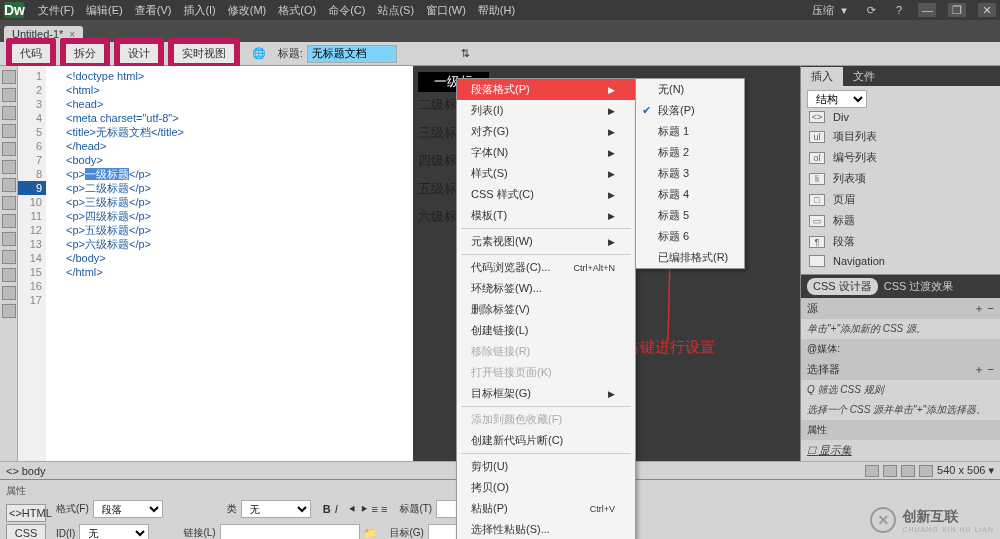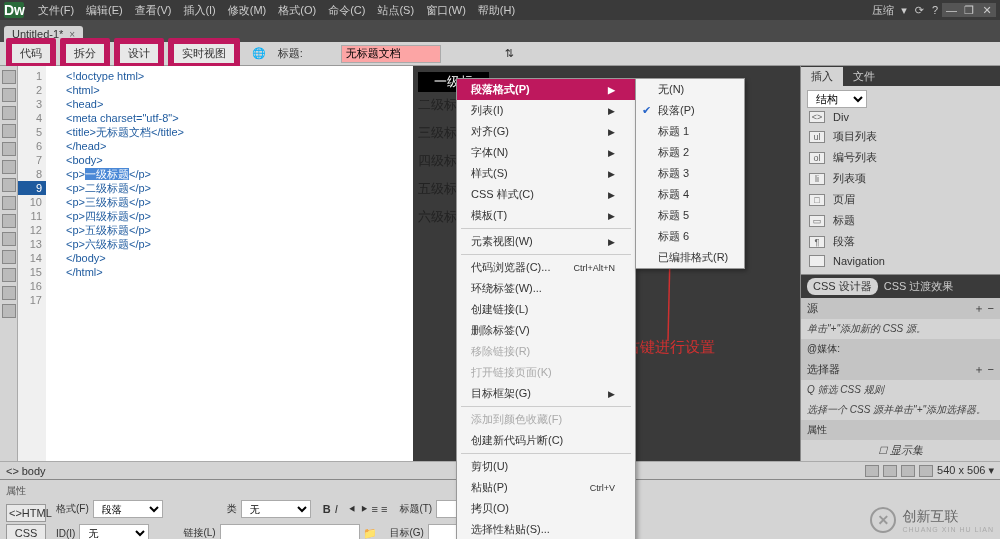--- a/index.html
+++ b/index.html
@@ -1,28 +1,28 @@
 <!DOCTYPE html>
 <html><head>
 <meta charset="utf-8">
 <style>
 * { margin: 0; padding: 0; box-sizing: border-box; font-family: Arial, "Microsoft YaHei", sans-serif; font-size: 11px; }
 body { background: #4a4a4a; width: 1000px; height: 539px; overflow: hidden; position: relative; color: #333; }
 .titlebar { height: 20px; background: #3a3a3a; display: flex; align-items: center; padding: 0 4px; color: #ccc; }
 .titlebar .logo { width: 20px; height: 16px; background: #2a6a3a; color: #fff; text-align: center; line-height: 16px; font-weight: bold; font-size: 14px; border-radius: 2px; margin-right: 8px; }
 .titlebar .menu-item { padding: 0 6px; cursor: default; }
-.titlebar .right { margin-left: auto; display: flex; align-items: center; gap: 0; }
+.titlebar .right { margin-left: auto; display: flex; align-items: center; gap: 12px; }
 .titlebar .right span { padding: 0 4px; color: #ccc; }
 .win-btn { width: 18px; height: 14px; background: #555; text-align: center; line-height: 14px; color: #ccc; }
 .tabbar { height: 22px; background: #4a4a4a; display: flex; align-items: flex-end; padding: 0 4px; }
 .doc-tab { background: #d4d4d4; padding: 2px 8px; border-radius: 3px 3px 0 0; color: #333; display: flex; align-items: center; gap: 6px; }
 .doc-tab .x { font-size: 10px; color: #666; }
 .toolbar { height: 24px; background: #d4d4d4; display: flex; align-items: center; padding: 0 6px; gap: 4px; border-bottom: 1px solid #999; }
 .toolbar .view-btn { padding: 2px 8px; background: #e8e8e8; border: 6px solid #be185d; border-radius: 2px; }
-.toolbar .title-input { border: 1px solid #aaa; padding: 1px 4px; width: 100px; background: #fca5a5; height: 18px; margin-left: 34px; }
+.toolbar .title-input { border: 1px solid #aaa; padding: 1px 4px; width: 90px; background: #7dd3fc; height: 18px; }
 .main { display: flex; height: 395px; }
 .gutter-icons { width: 18px; background: #d4d4d4; border-right: 1px solid #aaa; display: flex; flex-direction: column; align-items: center; padding-top: 4px; gap: 4px; }
 .gutter-icons div { width: 14px; height: 14px; background: #bbb; border: 1px solid #888; }
 .code-area { flex: 1; background: #fff; display: flex; position: relative; }
 .line-nums { width: 28px; background: #f0f0f0; text-align: right; padding: 3px 4px 3px 0; color: #888; font-family: Consolas, monospace; font-size: 11px; line-height: 14px; }
 .line-nums .hl { background: #1e5a9e; color: #fff; padding-right: 4px; margin-right: -4px; }
 .code { padding: 3px 20px; font-family: Consolas, monospace; font-size: 11px; line-height: 14px; }
 .code .tag { color: #1e5a9e; }
 .code .hl { background: #4a88d6; color: #fff; }
 .right-panels { width: 200px; background: #d4d4d4; border-left: 1px solid #888; display: flex; flex-direction: column; }
@@ -46,21 +46,21 @@
 .props-panel { background: #d4d4d4; border-top: 1px solid #888; padding: 4px 6px; height: 62px; }
 .props-header { font-size: 10px; color: #555; margin-bottom: 2px; }
 .props-row { display: flex; align-items: center; gap: 4px; margin-bottom: 3px; }
 .props-row label { font-size: 10px; }
 .props-row select, .props-row input { border: 1px solid #aaa; height: 18px; background: #fff; padding: 0 4px; font-size: 10px; }
 .props-tab { width: 40px; border: 1px solid #999; padding: 2px; text-align: center; background: #e8e8e8; }
 
 
 .ctx-menu { position: absolute; background: #f4f4f4; border: 1px solid #999; box-shadow: 2px 2px 4px rgba(0,0,0,.3); width: 180px; font-size: 11px; z-index: 100; }
 .ctx-menu .mi { padding: 3px 20px 3px 14px; display: flex; justify-content: space-between; align-items: center; }
-.ctx-menu .mi.hl { background: #be185d; color: #fff; font-weight: bold; }
+.ctx-menu .mi.hl { background: #ef4444; color: #fff; }
 .ctx-menu .mi.dis { color: #aaa; }
 .ctx-menu .sep { height: 1px; background: #ccc; margin: 2px 4px; }
 .ctx-menu .arrow { font-size: 9px; }
 .submenu { left: 179px; top: -1px; width: 110px; }
 .submenu .mi { padding: 3px 8px 3px 22px; position: relative; }
 .submenu .check { position: absolute; left: 6px; color: #2966c9; }
 
 
 .preview-bg { position: absolute; background: #3a3a3a; }
 .preview-label { position: absolute; color: #222; font-size: 13px; }
@@ -215,25 +215,25 @@
         <div class="sep"></div>
         <div class="mi">
           <span>代码浏览器(C)...</span>
           <span class="arrow">Ctrl+Alt+N</span>
         </div>
         <div class="mi">
           <span>环绕标签(W)...</span>
           <span class="arrow"></span>
         </div>
         <div class="mi">
+          <span>删除标签(V) <p><span class="arrow"></span></p></span>
+        </div>
+        <div class="mi">
           <span>创建链接(L)</span>
           <span class="arrow"></span>
-        </div>
-        <div class="mi">
-          <span>删除标签(V) <p><span class="arrow"></span></p></span>
         </div>
         <div class="mi dis">
           <span>移除链接(R)</span>
           <span class="arrow"></span>
         </div>
         <div class="mi dis">
           <span>打开链接页面(K)</span>
           <span class="arrow"></span>
         </div>
         <div class="mi">
@@ -248,26 +248,26 @@
         <div class="mi">
           <span>创建新代码片断(C)</span>
           <span class="arrow"></span>
         </div>
         <div class="sep"></div>
         <div class="mi">
           <span>剪切(U)</span>
           <span class="arrow"></span>
         </div>
         <div class="mi">
+          <span>拷贝(O)</span>
+          <span class="arrow"></span>
+        </div>
+        <div class="mi">
           <span>粘贴(P)</span>
           <span class="arrow">Ctrl+V</span>
-        </div>
-        <div class="mi">
-          <span>拷贝(O)</span>
-          <span class="arrow"></span>
         </div>
         <div class="mi">
           <span>选择性粘贴(S)...</span>
           <span class="arrow"></span>
         </div>
       </div>
     <div class="ctx-menu submenu" id="subctx" style="left:617px; top:12px;">
         <div class="mi">
           <span>无(N)</span>
         </div>
@@ -364,21 +364,21 @@
       </div>
       <div class="panel-sub">单击"+"添加新的 CSS 源。</div>
       <div class="panel-header light">@媒体:</div>
       <div class="panel-header light">
         <span>选择器</span>
         <span style="margin-left:auto;">＋ −</span>
       </div>
       <div class="panel-sub">Q 筛选 CSS 规则</div>
       <div class="panel-sub">选择一个 CSS 源并单击"+"添加选择器。</div>
       <div class="panel-header light">属性</div>
-      <div class="panel-sub" style="text-align:center;">☐ <span>显示集</span></div>
+      <div class="panel-sub" style="text-align:left;text-decoration:underline;">☐ <span>显示集</span></div>
     </div>
   </div>
 </div>
 
 <div class="crumb-bar">
   <span>&lt;&gt;</span>&nbsp;
   <span>body</span>
   <div class="right-info">
     <span class="mini-ic"></span>
     <span class="mini-ic"></span>
@@ -417,16 +417,16 @@
         <select style="width:60px;"></select>
       </div>
     </div>
   </div>
 
 </div>
 
 <div class="watermark">
   <div class="wx">✕</div>
   <div>
-    <div style="font-size:14px; color:#666; font-weight:normal;">创新互联</div>
+    <div style="font-size:14px; color:#666; font-weight:bold;">创新互联</div>
     <div style="font-size:7px; color:#aaa; letter-spacing:1px;">CHUANG XIN HU LIAN</div>
   </div>
 </div>
 
 </body></html>

